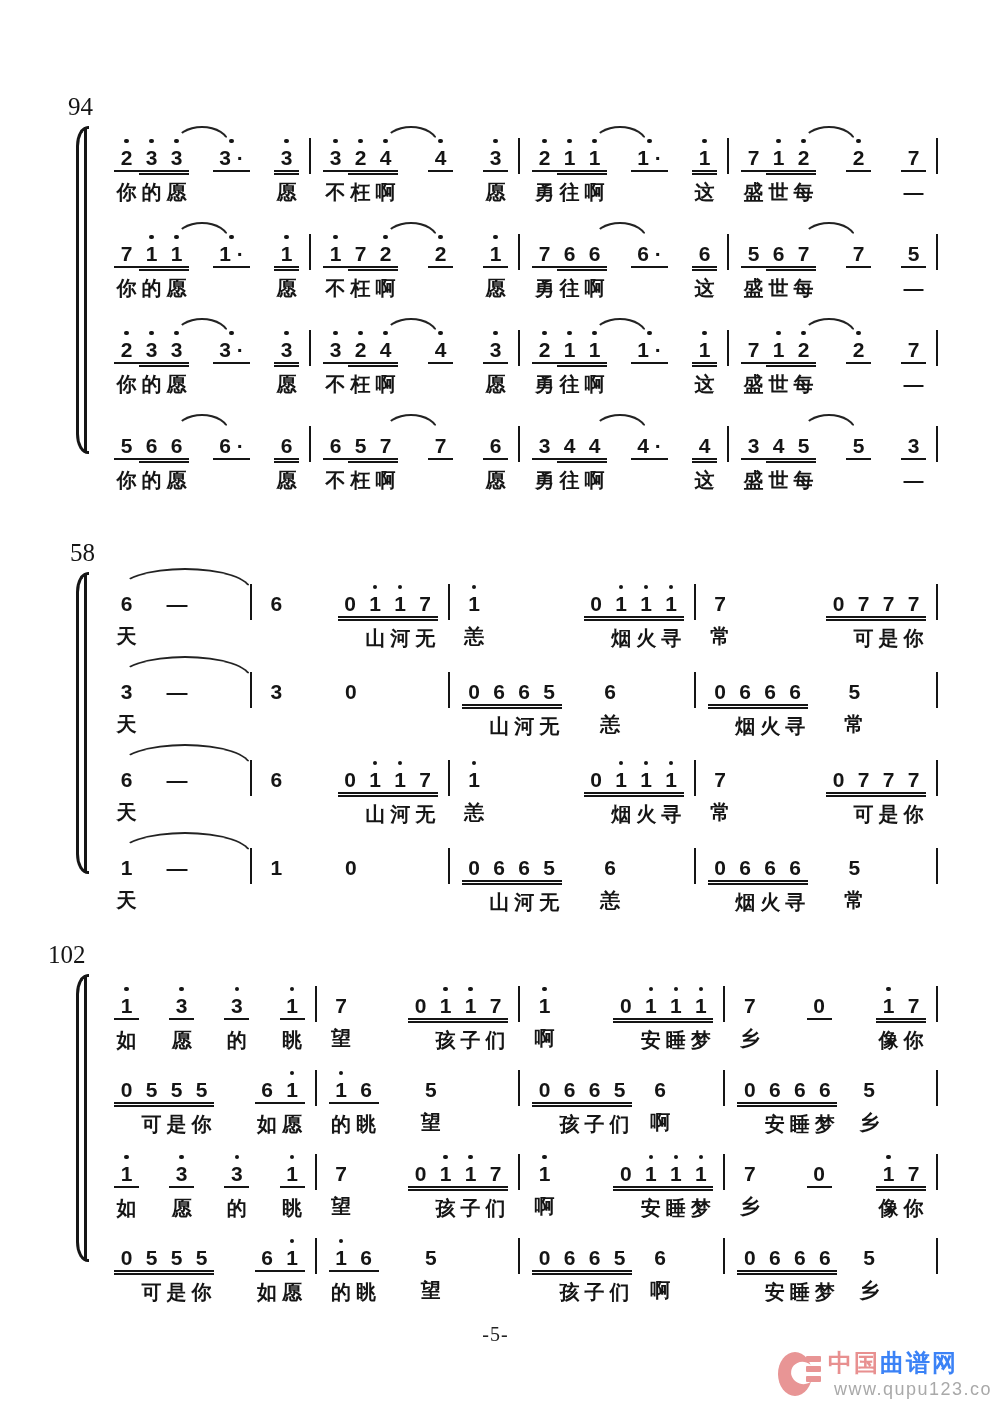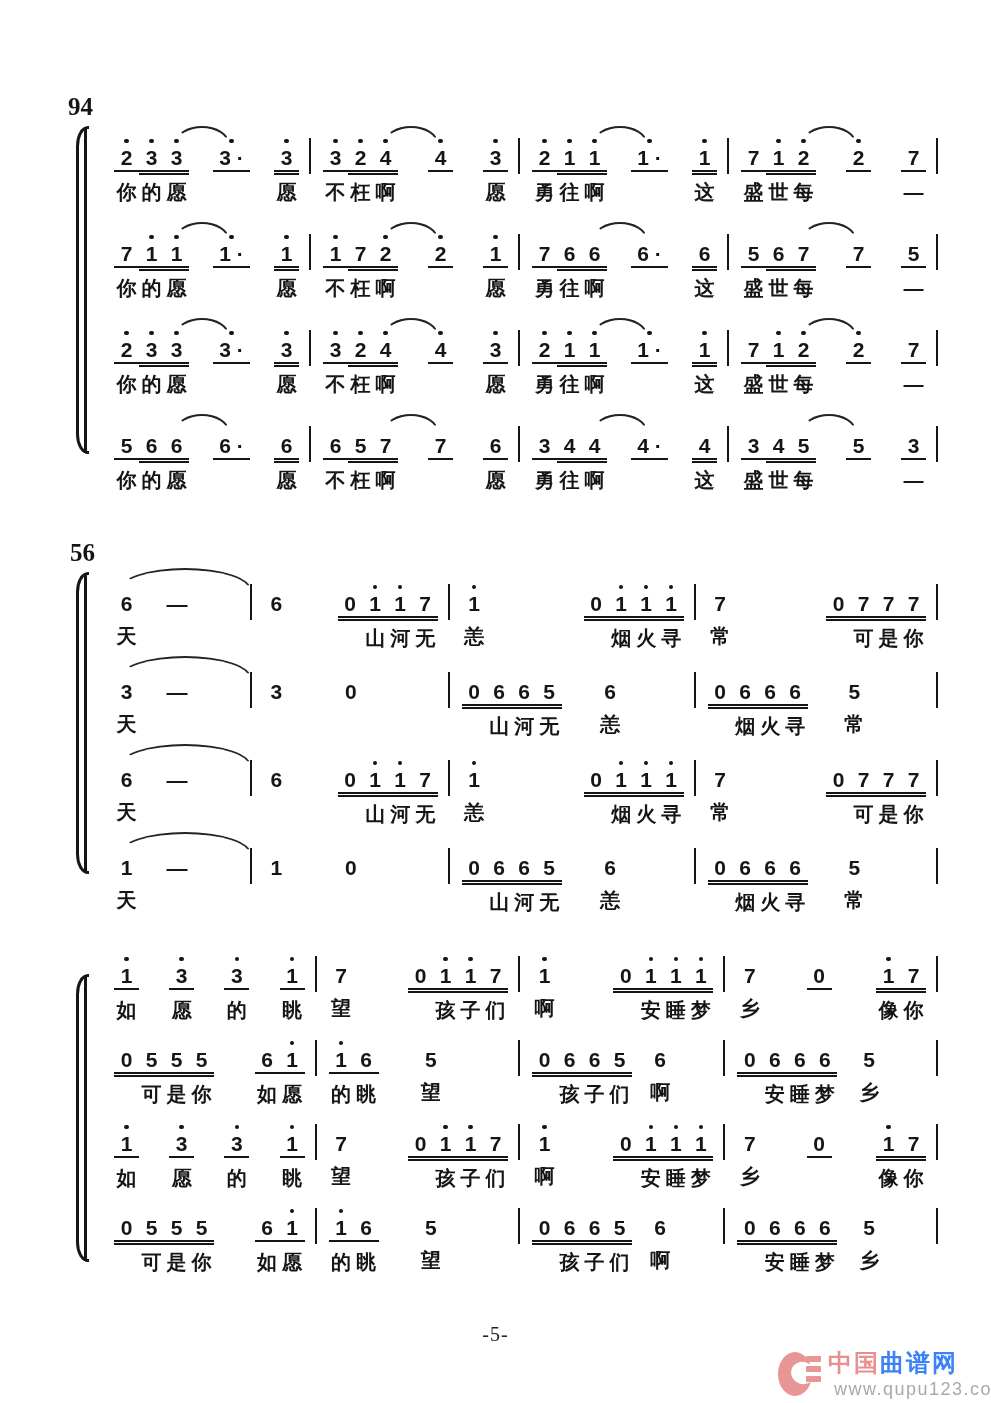--- a/index.html
+++ b/index.html
@@ -2,21 +2,21 @@
 <html><head>
 <meta charset="utf-8">
 <style>
   html,body{margin:0;padding:0}
   body{
     width:991px;height:1403px;position:relative;background:#fff;
     font-family:"Liberation Sans",sans-serif;color:#151515;overflow:hidden;
   }
   .system{position:absolute;left:60px;width:880px}
   .sys0{top:94px}.sys1{top:540px}.sys2{top:942px}
-  .sysnum{font-family:"Liberation Serif",serif;font-weight:700;font-size:25px;height:26px;line-height:26px;margin-bottom:4px}
+  .sysnum{font-family:"Liberation Serif",serif;font-weight:400;font-size:25px;height:26px;line-height:26px;margin-bottom:4px}
   .sys0 .sysnum{margin-left:8px}
   .sys1 .sysnum{margin-left:10px}
   .sys2 .sysnum{margin-left:-12px}
   .brace{position:absolute;left:16px;top:32px;width:10px;border:3px solid #151515;border-right:none;
          border-radius:12px 0 0 12px / 20px 0 0 20px}
   .brace::after{content:"";position:absolute;left:5px;top:-2px;bottom:-2px;width:3px;background:#151515}
   .sys0 .brace{height:322px}
   .sys1 .brace{height:296px}
   .sys2 .brace{height:282px}
   .voices{margin-left:42px;margin-right:2px}
@@ -513,21 +513,21 @@
                 <span class="nw" data-u="1"><span class="dgt">3</span></span>
                 <span class="lyr">—</span>
               </span>
             </span>
           </div>
           <span class="bar"></span>
         </div>
       </div>
     </section>
     <section class="system sys1">
-      <div class="sysnum">56</div>
+      <div class="sysnum">58</div>
       <div class="brace"></div>
       <div class="voices">
         <div class="vrow">
           <div class="measure" style="flex-grow: 0.68;">
             <span class="cell">
               <span class="tok">
                 <span class="nw" data-u="0"><span class="dgt">6</span><i class="arc l"></i></span>
                 <span class="lyr">天</span>
               </span>
             </span>
@@ -917,20 +917,21 @@
               <span class="tok">
                 <span class="nw" data-u="0"><span class="dgt"></span></span>
               </span>
             </span>
           </div>
           <span class="bar"></span>
         </div>
       </div>
     </section>
     <section class="system sys2">
+      <div class="sysnum">102</div>
       <div class="brace"></div>
       <div class="voices">
         <div class="vrow">
           <div class="measure" style="flex-grow: 1.03;">
             <span class="cell">
               <span class="tok">
                 <span class="nw" data-u="1" data-o="1"><span class="dgt">1</span></span>
                 <span class="lyr">如</span>
               </span>
             </span>

